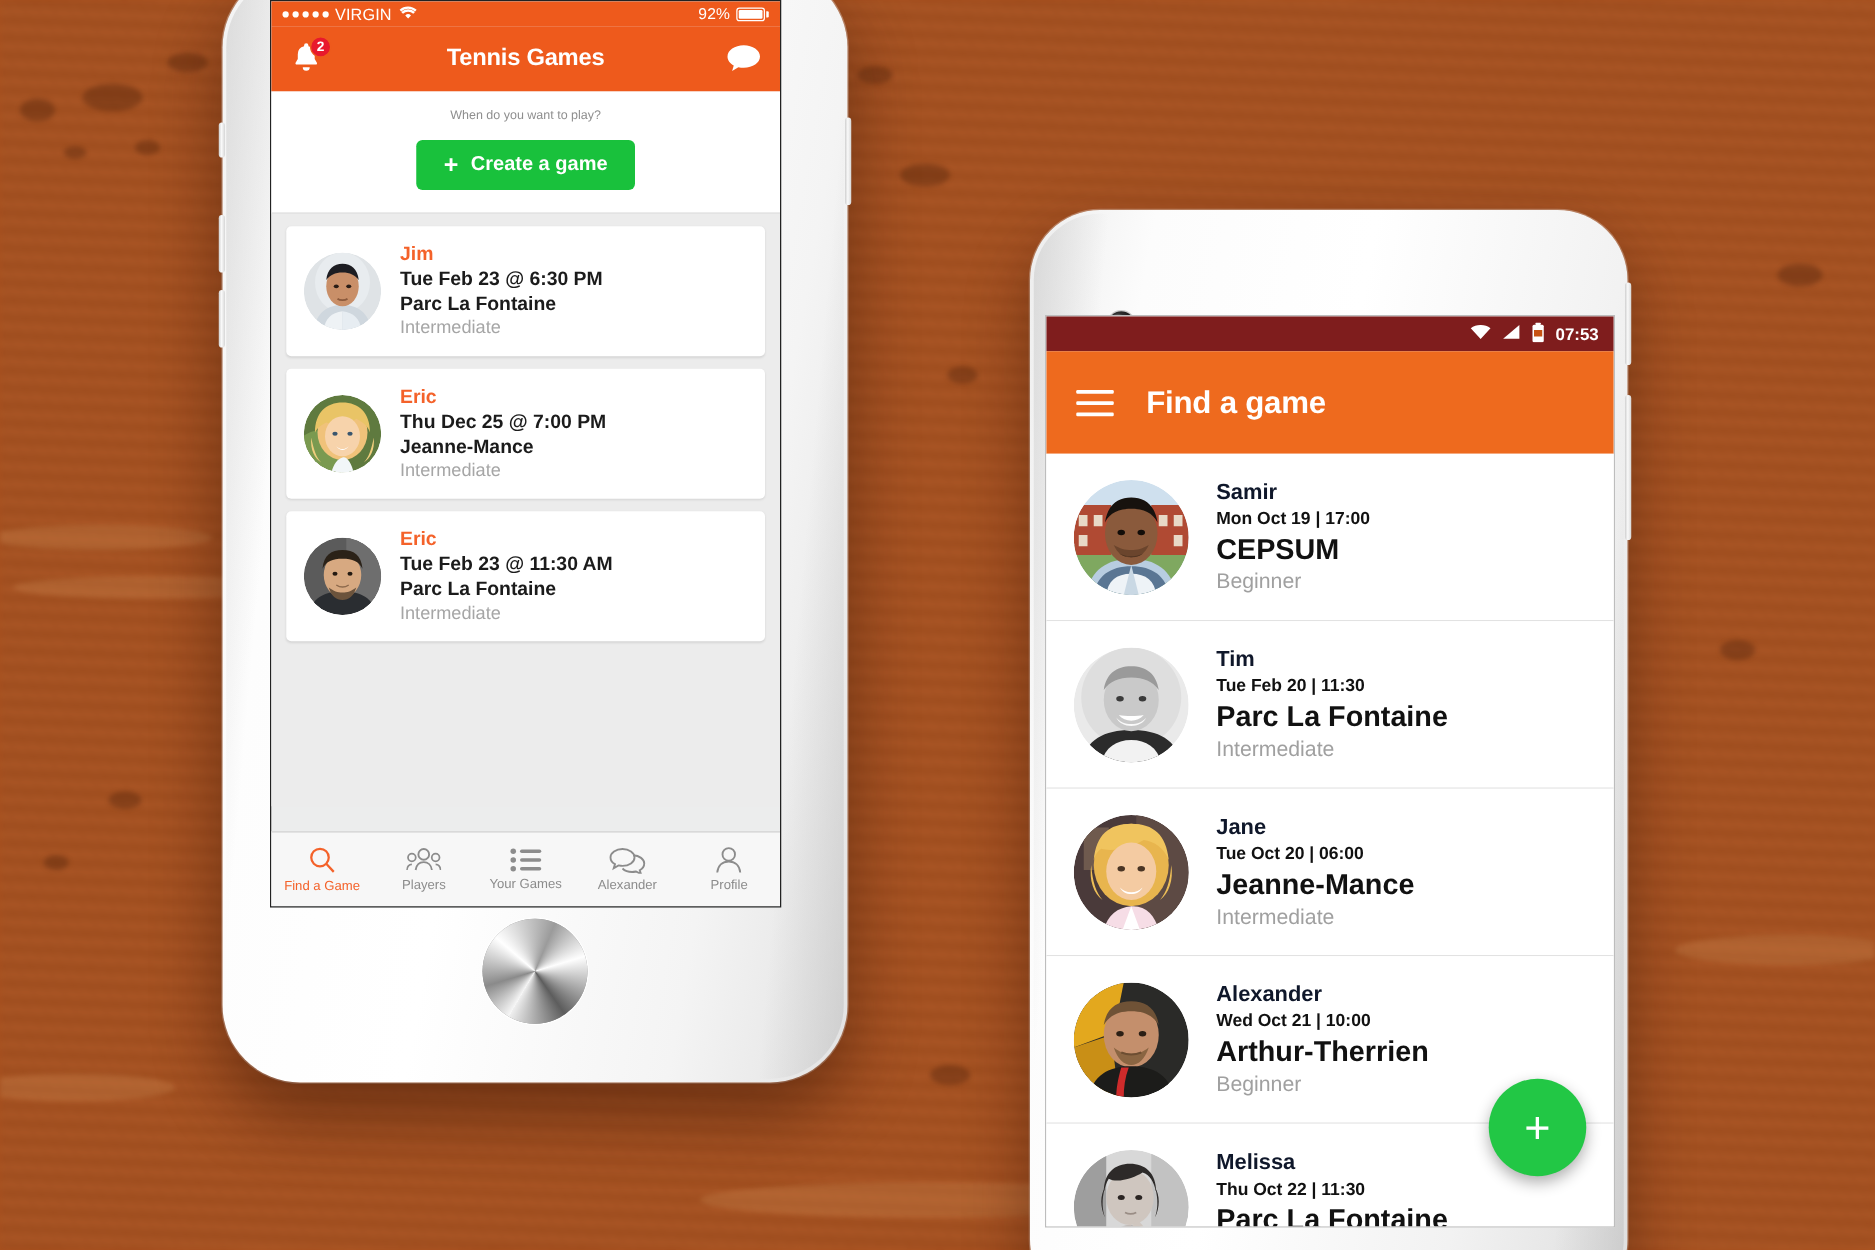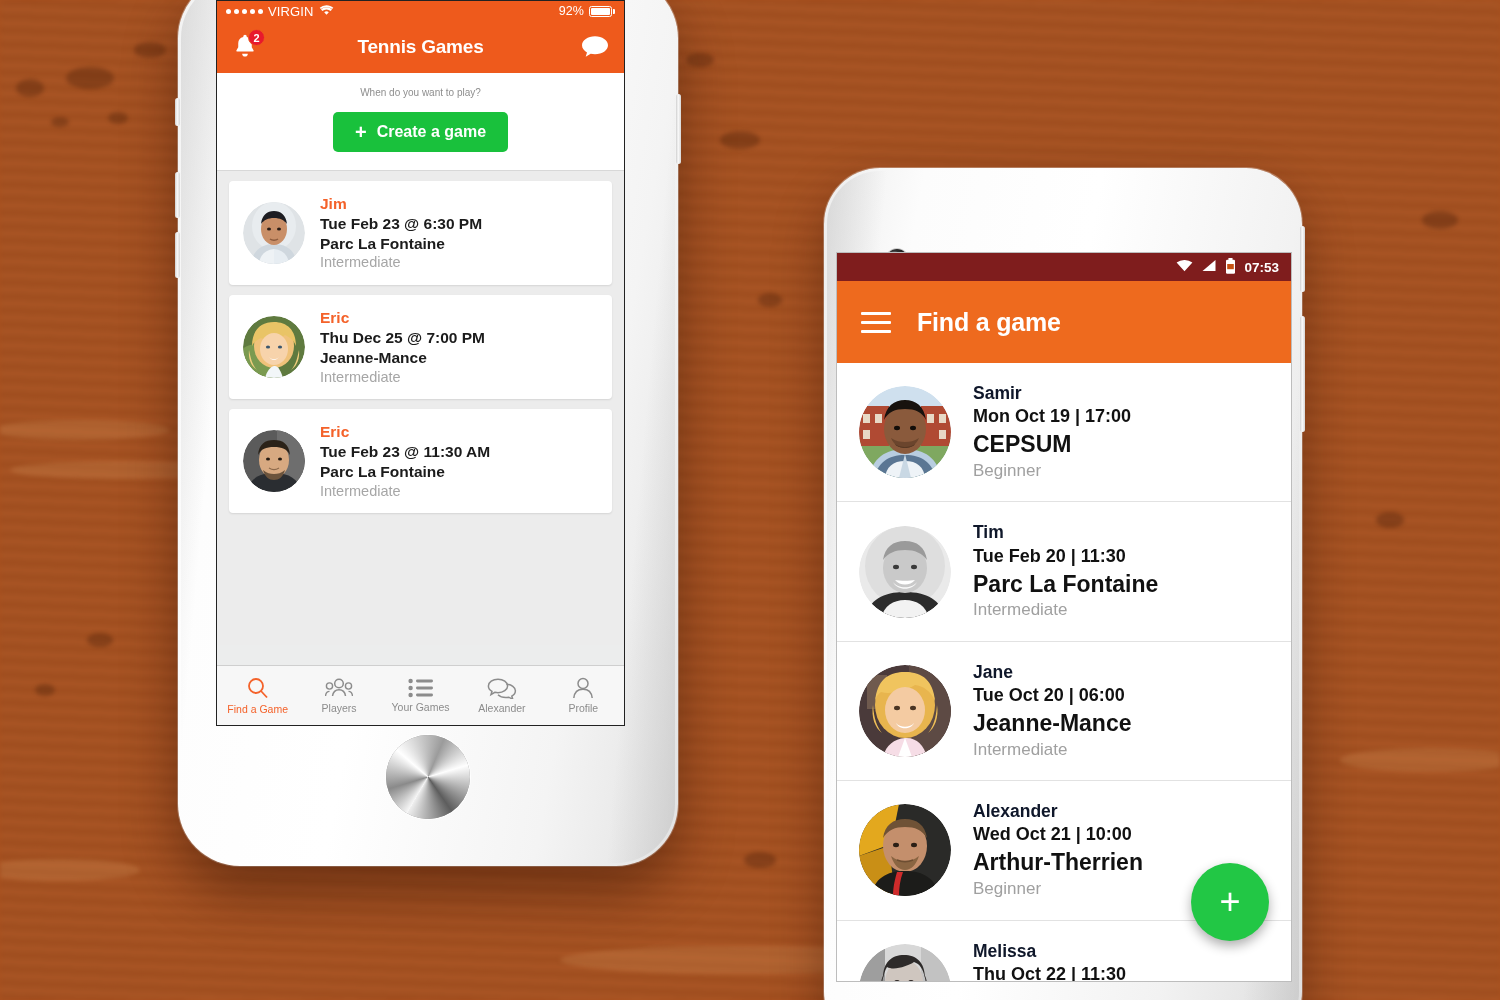--- a/index.html
+++ b/index.html
@@ -182,21 +182,21 @@
   .an-title { font-size:25px; font-weight:700; letter-spacing:-.2px; }
 
   .an-row {
     display:flex; align-items:center; gap:22px;
     padding:19px 22px; border-bottom:1px solid #e2e2e2;
     background:#fff;
   }
   .an-av { width:92px; height:92px; border-radius:50%; flex:none; overflow:hidden; position:relative; }
   .an-info { line-height:1.33; }
   .an-nm { color:#0f172a; font-size:17.5px; font-weight:700; }
-  .an-dt { color:#111; font-size:18px; font-weight:700; }
+  .an-dt { color:#111; font-size:14px; font-weight:700; }
   .an-pl { color:#111; font-size:23px; font-weight:700; }
   .an-lv { color:#a0a0a0; font-size:17px; font-weight:400; }
 
   .fab {
     position:absolute; right:22px; bottom:40px;
     width:78px; height:78px; border-radius:50%;
     background:#22c745; color:#fff; border:none;
     font-size:36px; font-weight:300; line-height:1;
     display:flex; align-items:center; justify-content:center;
     box-shadow:0 5px 12px rgba(0,0,0,.32); cursor:pointer;

